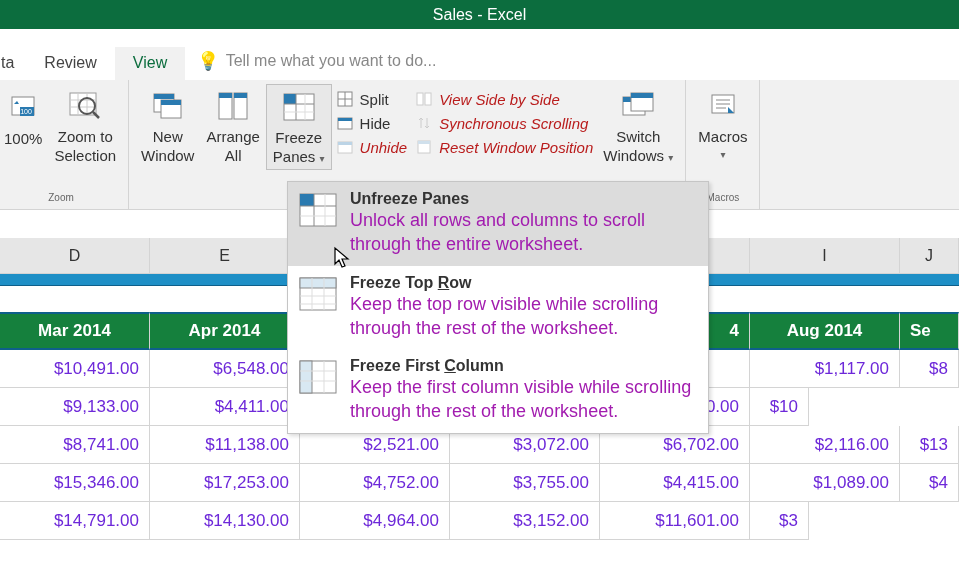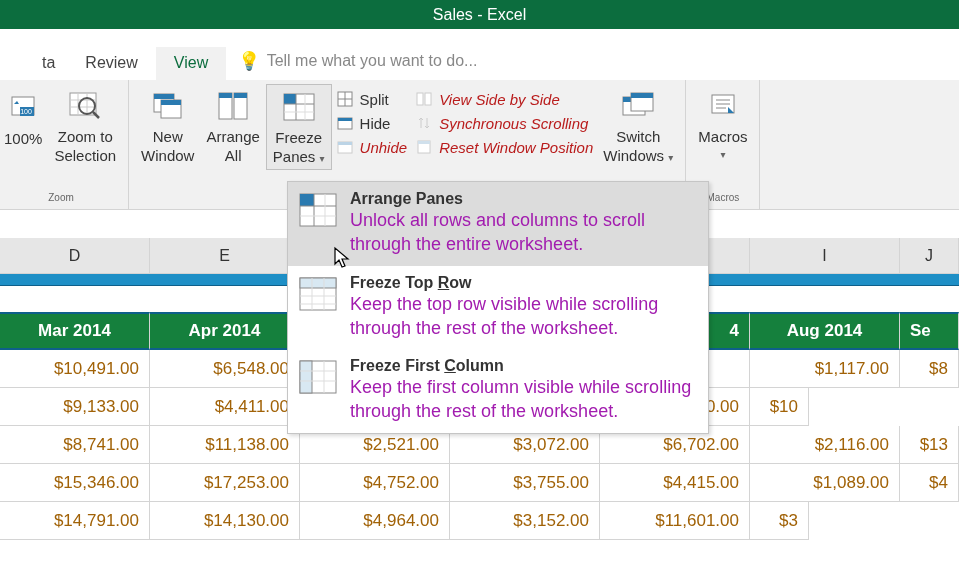--- a/index.html
+++ b/index.html
@@ -2,21 +2,21 @@
 <html><head>
 <meta charset="utf-8">
 <style>
 * { margin: 0; padding: 0; box-sizing: border-box; font-family: 'Segoe UI', Tahoma, sans-serif; }
 body { background: #fff; width: 959px; height: 573px; overflow: hidden; position: relative; }
 
 .title-bar { background: #0c6d3e; height: 29px; display: flex; align-items: center; justify-content: center; color: #ffffff; font-size: 16px; }
 
 .tabs-row { background: #fff; height: 51px; display: flex; align-items: flex-end; }
 .tab { padding: 7px 18px 8px; font-size: 16px; color: #444; cursor: pointer; }
-.tab.partial { padding-left: 1px; padding-right: 12px; margin-left: 41px; }
+.tab.partial { padding-left: 1px; padding-right: 12px; }
 .tab.active { background: #f1f1f1; color: #0c6d3e; }
 .tell-me { display: flex; align-items: center; padding: 0 12px 8px; color: #888; font-size: 16px; gap: 6px; }
 .bulb { color: #c0c0c0; font-size: 18px; }
 
 .ribbon { background: #f1f1f1; height: 130px; display: flex; border-bottom: 1px solid #d4d4d4; }
 .ribbon-group { border-right: 1px solid #d4d4d4; padding: 4px 6px 2px; display: flex; flex-direction: column; }
 .ribbon-group-content { display: flex; flex: 1; align-items: flex-start; }
 .ribbon-group-label { text-align: center; font-size: 10px; color: #666; padding: 2px 0 4px; }
 
 .big-btn { display: flex; flex-direction: column; align-items: center; justify-content: flex-start; padding: 4px 6px 2px; text-align: center; font-size: 15px; color: #333; line-height: 1.25; cursor: pointer; min-width: 54px; }
@@ -37,21 +37,21 @@
 .menu-title u { text-decoration: underline; }
 .menu-desc { font-size: 18px; color: #a21caf; line-height: 1.35; }
 
 .cursor-arrow { position: absolute; left: 333px; top: 246px; z-index: 101; font-size: 20px; color: #000; pointer-events: none; }
 
 .sheet { position: relative; }
 .col-headers { display: flex; height: 36px; background: #e6e6e6; }
 .col-header { border-right: 1px solid #d4d4d4; border-bottom: 1px solid #d4d4d4; display: flex; align-items: center; justify-content: center; font-size: 16px; color: #333; }
 .data-row { display: flex; height: 38px; }
 .data-row.header-row .cell { background: #15803d; color: #fff; font-weight: 600; border-top: 2px solid #0e5f8a; border-bottom: 2px solid #0e5f8a; }
-.cell { border-right: 1px solid #d4d4d4; border-bottom: 1px solid #d4d4d4; display: flex; align-items: center; justify-content: flex-end; padding: 0 10px; font-size: 17px; color: #a16207; }
+.cell { border-right: 1px solid #d4d4d4; border-bottom: 1px solid #d4d4d4; display: flex; align-items: center; justify-content: flex-end; padding: 0 10px; font-size: 17px; color: #6d28d9; }
 .header-row .cell { justify-content: center; }
 
 .w-d { width: 150px; }
 .w-e { width: 150px; }
 .w-f { width: 150px; }
 .w-g { width: 150px; }
 .w-h { width: 150px; }
 .w-i { width: 150px; }
 .w-j { width: 59px; }
 
@@ -322,21 +322,21 @@
       <svg width="40" height="36">
           <rect x="2" y="2" width="36" height="32" fill="#fff" stroke="#888"></rect>
           <rect x="2" y="2" width="14" height="12" fill="#2a7ab0"></rect>
           <line x1="2" y1="14" x2="38" y2="14" stroke="#888"></line>
           <line x1="16" y1="2" x2="16" y2="34" stroke="#888"></line>
           <line x1="2" y1="24" x2="38" y2="24" stroke="#ddd"></line>
           <line x1="27" y1="2" x2="27" y2="34" stroke="#ddd"></line>
         </svg>
     </div>
     <div class="menu-text">
-      <div class="menu-title">Arrange Panes</div>
+      <div class="menu-title">Unfreeze Panes</div>
       <div class="menu-desc">Unlock all rows and columns to scroll through the entire worksheet.</div>
     </div>
   </div>
   <div class="menu-item">
     <div class="menu-icon">
       <svg width="40" height="36">
           <rect x="2" y="2" width="36" height="32" fill="#fff" stroke="#888"></rect>
           <rect x="2" y="2" width="36" height="10" fill="#d8e8f2" stroke="#888"></rect>
           <line x1="2" y1="20" x2="38" y2="20" stroke="#ddd"></line>
           <line x1="2" y1="28" x2="38" y2="28" stroke="#ddd"></line>

